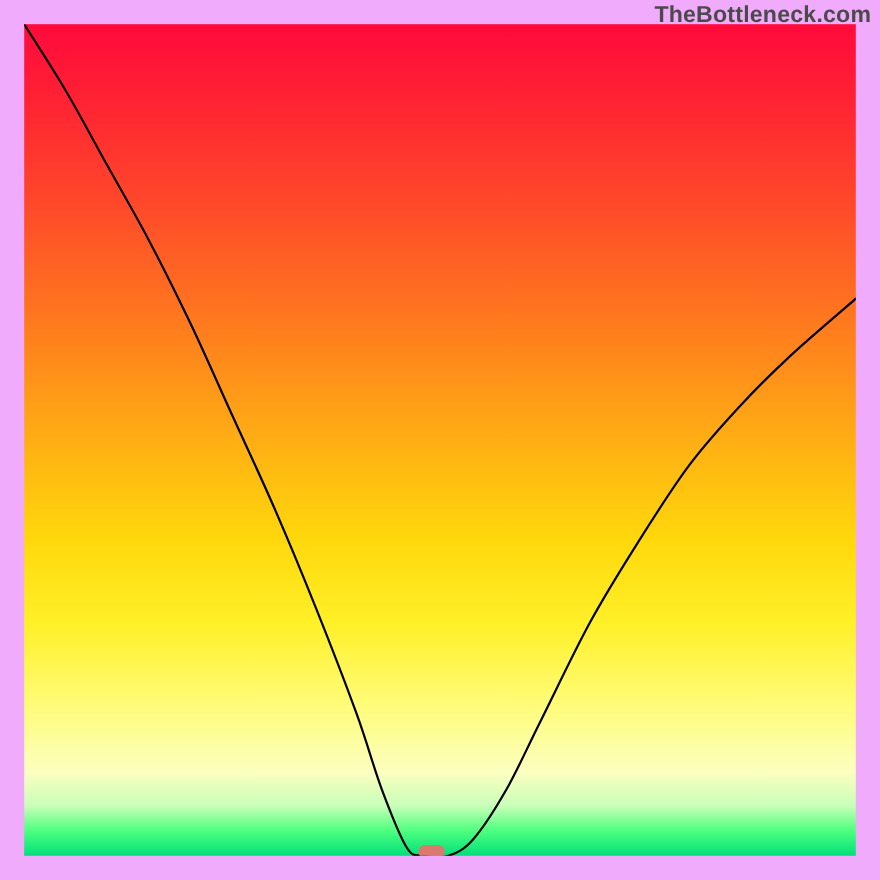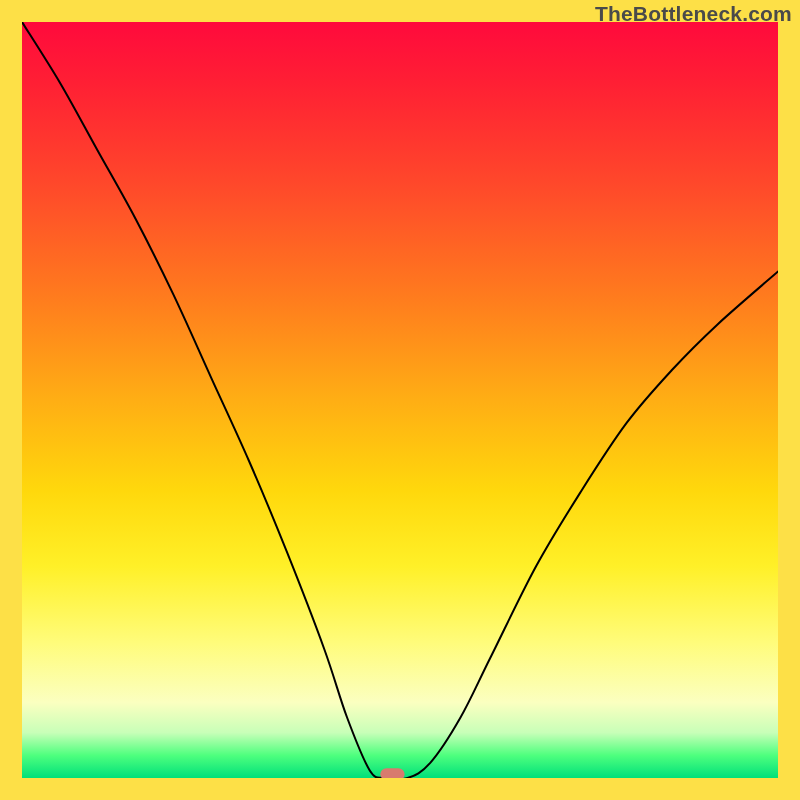--- a/index.html
+++ b/index.html
@@ -8,21 +8,21 @@
     width: 800px;
     height: 800px;
     background: #000;
     font-family: Arial, Helvetica, sans-serif;
     overflow: hidden;
   }
   .frame {
     position: relative;
     width: 800px;
     height: 800px;
-    background: #fde047;
+    background: #f0abfc;
   }
   .plot {
     position: absolute;
     left: 22px;
     top: 22px;
     width: 756px;
     height: 756px;
     
     background: linear-gradient(
       to bottom,

